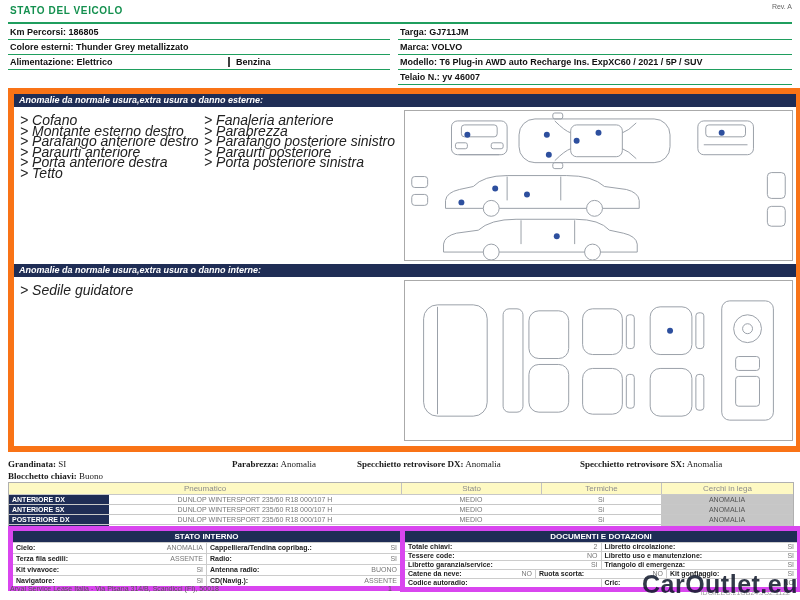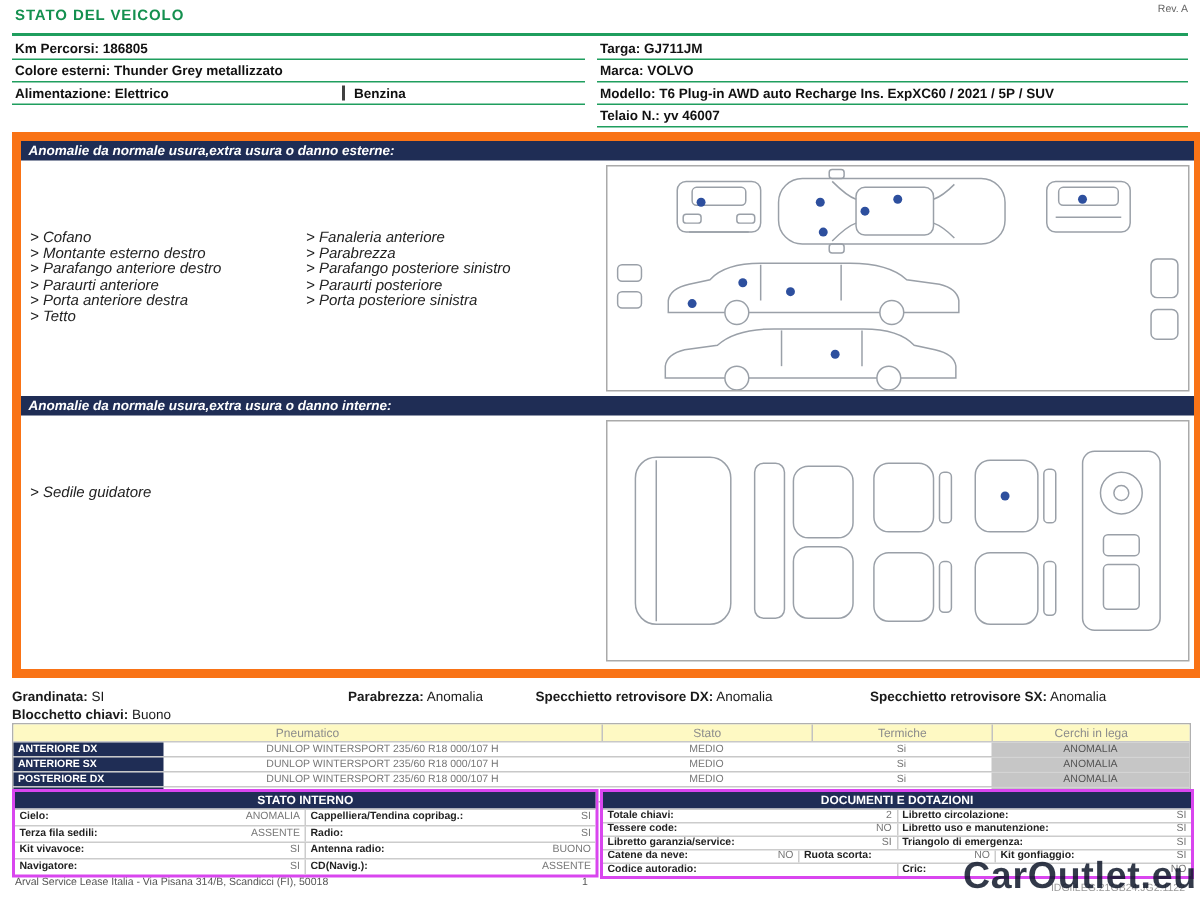--- a/index.html
+++ b/index.html
@@ -20,41 +20,41 @@
   .split-row{display:flex;}
   .split-row .cell1{width:218px;}
   .split-row .cell2{flex:1;border-left:2px solid #404040;padding-left:6px;}
   
   .main-box{position:absolute;left:8px;top:88px;width:782px;height:352px;border:6px solid #f97316;font-style:italic;}
   .sec-hdr{height:13px;line-height:13px;background:#1f2d55;color:#fff;font-size:9px;
            font-weight:bold;padding-left:5px;}
   .sec-body{position:relative;}
   .sec-body.ext{height:157px;}
   .sec-body.int{height:167px;}
-  .dmg-list{position:absolute;top:8px;font-size:10px;color:#222;margin-top:39px;}
+  .dmg-list{position:absolute;top:8px;font-size:14px;color:#222;}
   .dmg-item{line-height:10.5px;}
   .dmg-item::before{content:"> ";}
   .diagram-box{position:absolute;top:3px;bottom:3px;left:390px;right:3px;border:1px solid #aaa;background:#fff;}
   .diagram-box svg{width:100%;height:100%;}
   
-  .summary{position:absolute;left:0;top:457px;width:800px;height:24px;font-size:9px;}
+  .summary{position:absolute;left:0;top:457px;width:800px;height:24px;font-size:9px;font-family:Liberation Serif, serif;}
   .summary .lbl{font-weight:bold;}
   .sum-item{position:absolute;white-space:nowrap;}
   
   .tire-table{position:absolute;left:8px;top:482px;width:784px;border:1px solid #b0b0b0;}
   .tire-header{display:grid;grid-template-columns:392px 140px 120px 132px;background:#fef9c3;
                color:#8c8c8c;font-size:8px;height:11px;line-height:11px;text-align:center;}
   .tire-header div + div{border-left:1px solid #c2c2c2;}
   .tire-row{display:grid;grid-template-columns:100px 292px 140px 120px 132px;height:9px;
             line-height:9px;border-top:1px solid #c8c8c8;font-size:7px;}
   .tr-pos{background:#1f2d55;color:#fff;font-weight:bold;padding-left:3px;}
   .tr-spec,.tr-stato,.tr-term{text-align:center;color:#777;}
   .tr-cerchi{text-align:center;background:#c6c6c6;color:#555;}
   
-  .bt{position:absolute;top:526px;border:2px solid #d946ef;background:#fff;}
+  .bt{position:absolute;top:526px;border:5px solid #d946ef;background:#fff;}
   .bt-left{left:8px;width:387px;}
   .bt-right{left:400px;width:392px;}
   .bt-header{background:#1f2d55;color:#fff;font-weight:bold;text-align:center;font-size:8px;
              height:11px;line-height:11px;}
   .bt-row{display:flex;border-top:1px solid #ccc;font-size:7px;}
   .bt-left .bt-row{height:10px;line-height:10px;}
   .bt-right .bt-row{height:8px;line-height:8px;}
   .bt-cell{flex:1;display:flex;justify-content:space-between;padding:0 3px;overflow:hidden;}
   .bt-cell + .bt-cell{border-left:1px solid #ccc;}
   .bt-label{font-weight:bold;color:#222;white-space:nowrap;}

